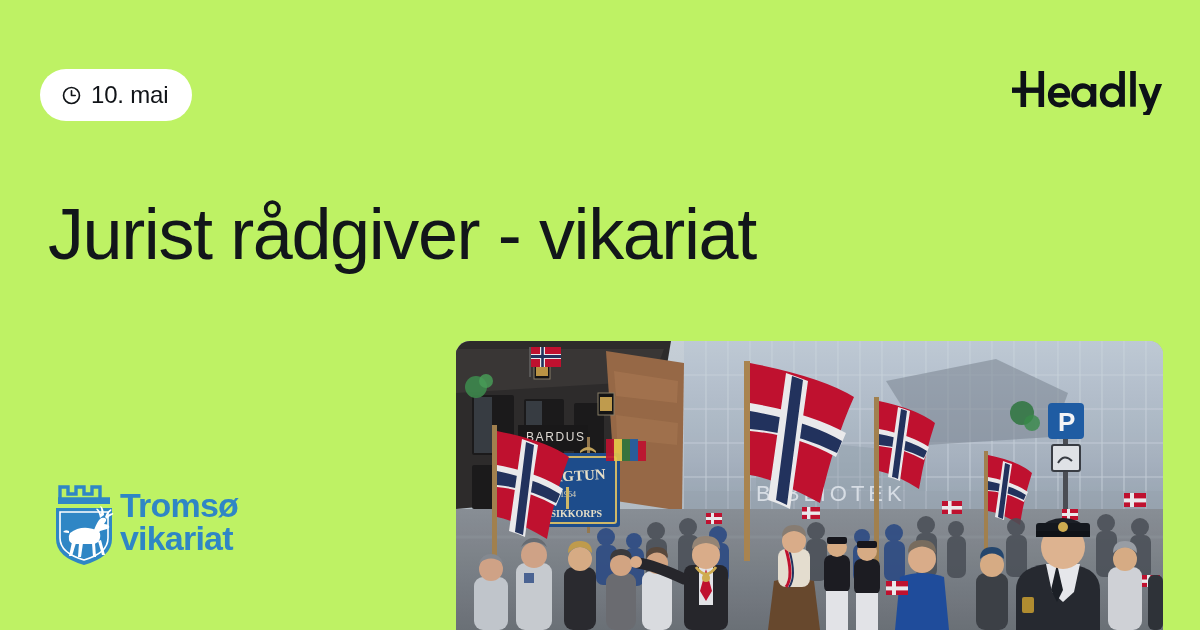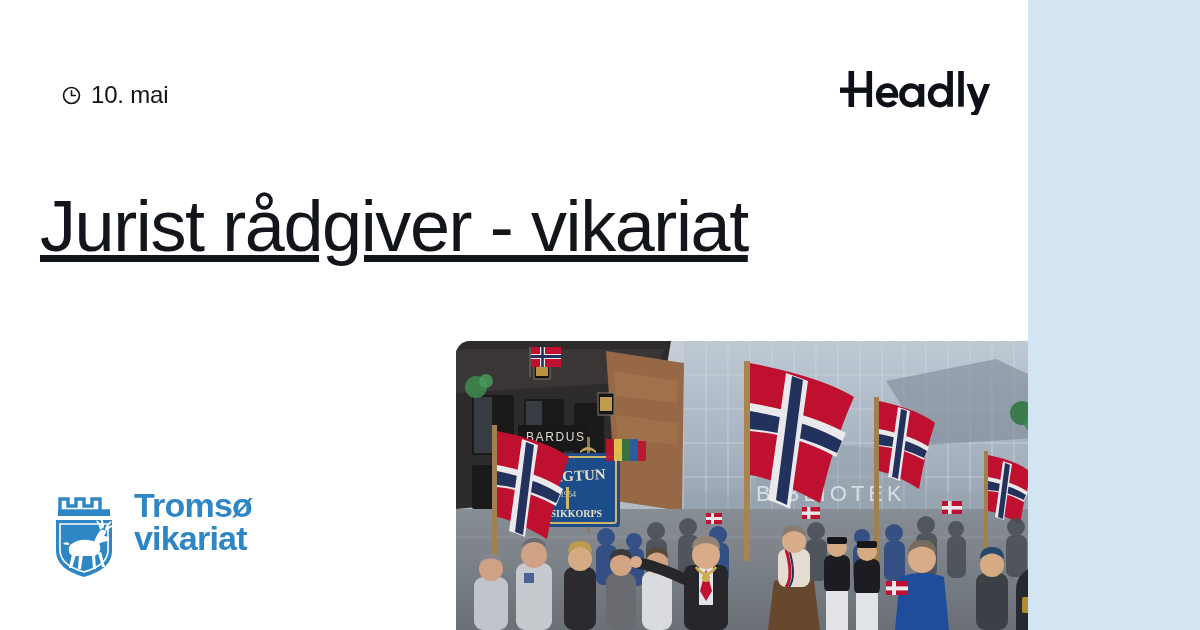--- a/index.html
+++ b/index.html
@@ -10,23 +10,23 @@
   body {
     width: 1200px;
     height: 630px;
     overflow: hidden;
     font-family: "Liberation Sans", sans-serif;
     background: #d3e4f3;
   }
 
   .card {
     position: relative;
-    width: 1028px;
+    width: 1200px;
     height: 630px;
-    background: #ffffff;
+    background: #bef264;
     overflow: hidden;
   }
 
   
   .date-badge {
     position: absolute;
     left: 40px;
     top: 69px;
     height: 52px;
     display: flex;
@@ -61,50 +61,49 @@
     align-items: center;
   }
   .brand svg { display: block; }
 
   
   .headline {
     position: absolute;
     left: 40px;
     top: 186px;
     width: 1090px;
-    margin: 0;
+    margin: 8px;
     font-size: 72px;
     font-weight: 300;
     line-height: 1.12;
     letter-spacing: -1.4px;
     color: #12161a;
-    text-decoration: underline;
   }
 
   
   .photo {
     position: absolute;
     left: 456px;
     top: 341px;
     width: 707px;
     height: 289px;
     border-radius: 14px 14px 0 0;
     overflow: hidden;
     background: #8a8f94;
   }
   .photo svg { display: block; width: 100%; height: 100%; }
 
   
   .muni-logo {
     position: absolute;
     left: 48px;
-    top: 489px;
+    top: 477px;
     display: flex;
-    align-items: flex-start;
-    gap: 14px;
+    align-items: center;
+    gap: 0;
   }
   .muni-logo .crest { display: block; flex: none; }
   .muni-logo .muni-name {
     display: flex;
     flex-direction: column;
     line-height: 0.98;
   }
   .muni-logo .muni-name span {
     font-size: 34px;
     font-weight: 700;

